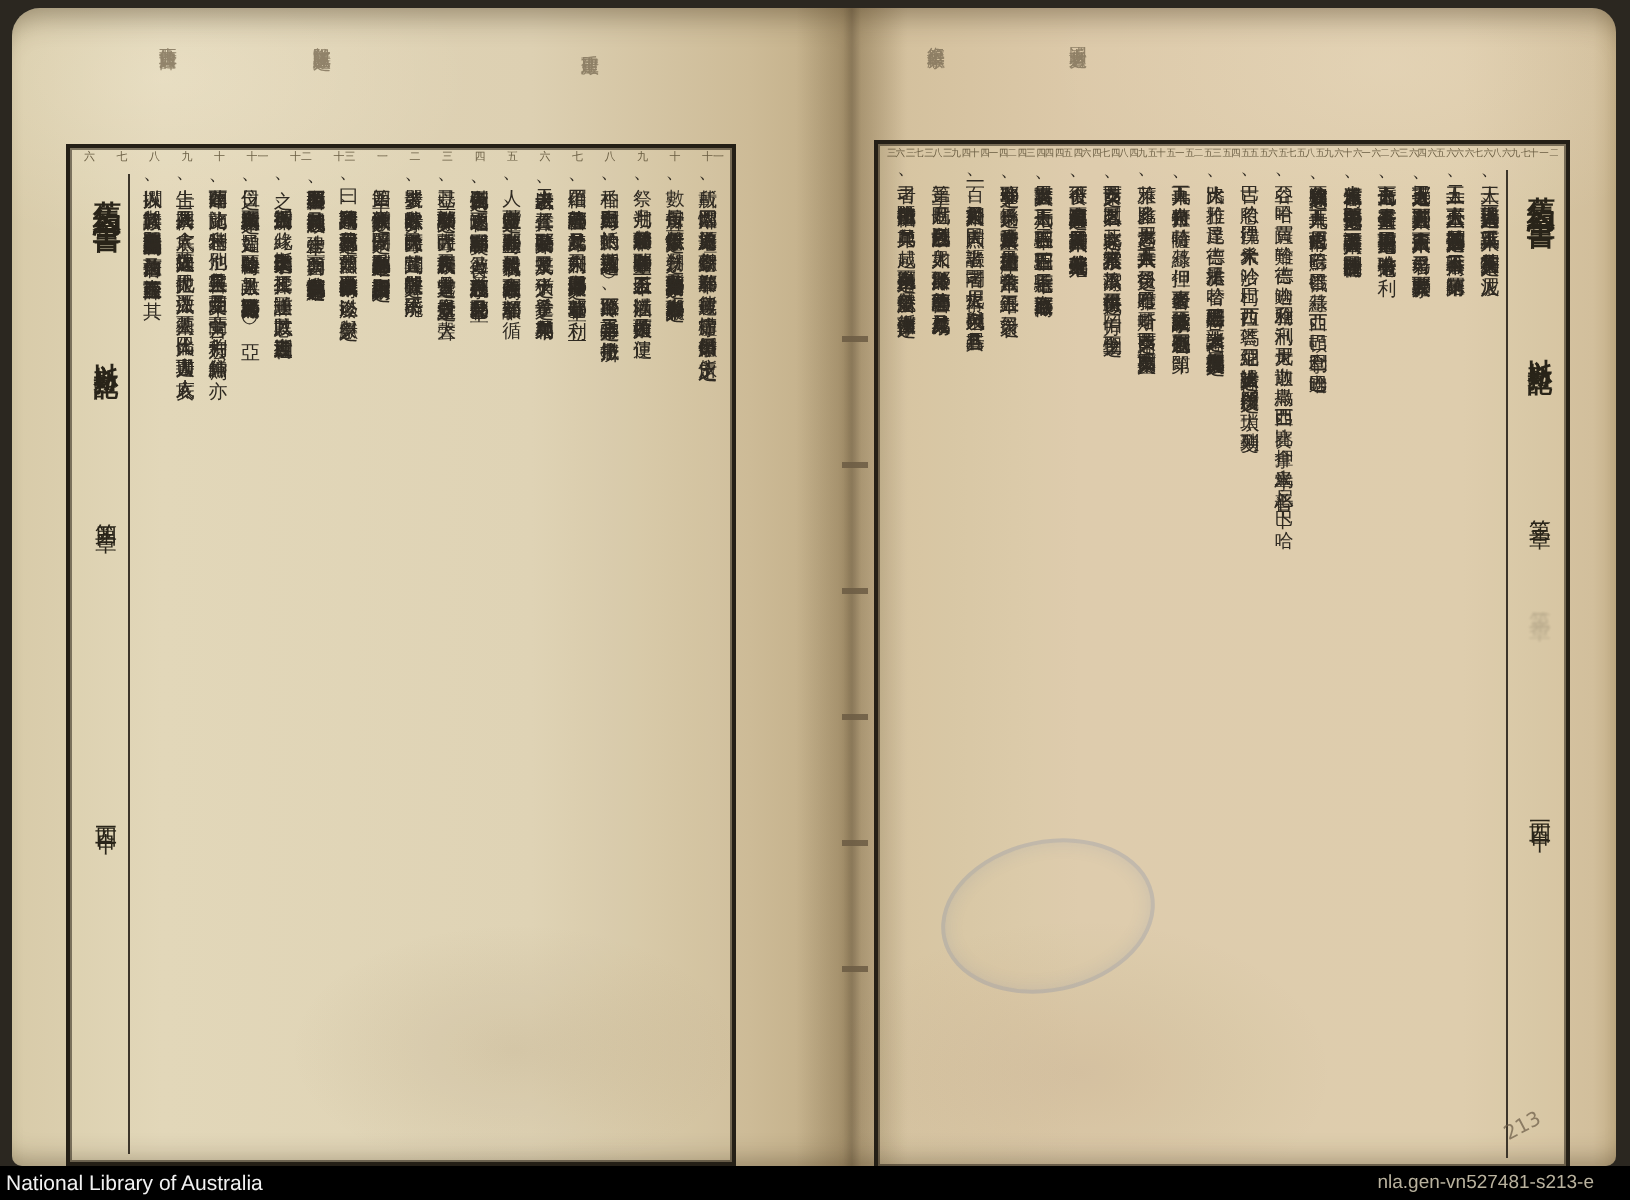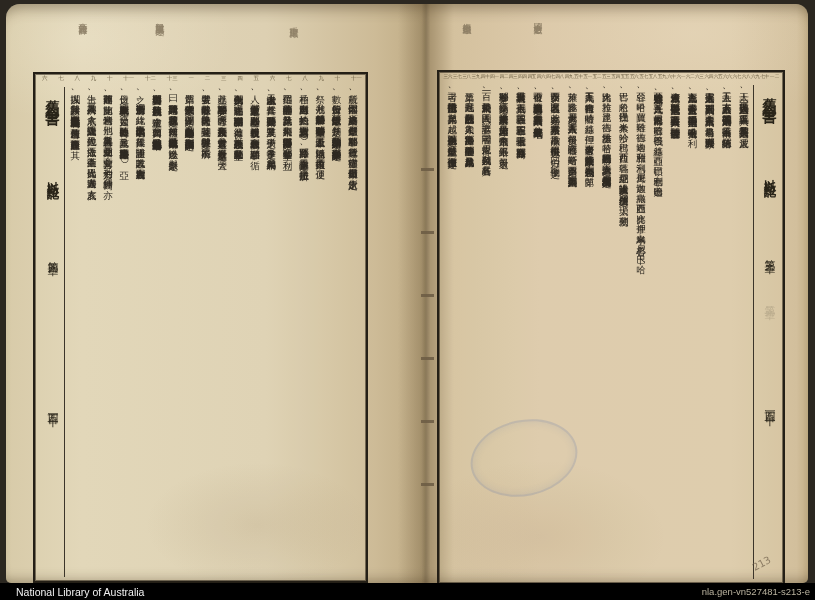--- a/index.html
+++ b/index.html
@@ -85,22 +85,22 @@
   .pencil{
     position:absolute;left:752px;top:558px;
     color:rgba(105,90,70,.7);font-size:10px;transform:rotate(-28deg);
   }
   
   .footer{
     position:absolute;left:0;right:0;bottom:0;height:17px;background:#000;
     display:flex;align-items:center;justify-content:space-between;
     font-family:"Liberation Sans",sans-serif;
   }
-  .footer .lib{color:#f2f2f2;font-size:10.5px;padding-left:16px;}
-  .footer .id{color:#b9b29e;font-size:9.5px;padding-right:5px;}
+  .footer .lib{color:#f2f2f2;font-size:10.5px;padding-left:3px;}
+  .footer .id{color:#b9b29e;font-size:9.5px;padding-right:18px;}
 </style>
 </head>
 <body>
 
 <div class="page page-left"></div>
 <div class="page page-right"></div>
 <div class="gutter"></div>
 <div class="stitches"></div>
 
 <div class="mnote" style="left:533px;top:16px;height:32px;">返國者之數</div>

